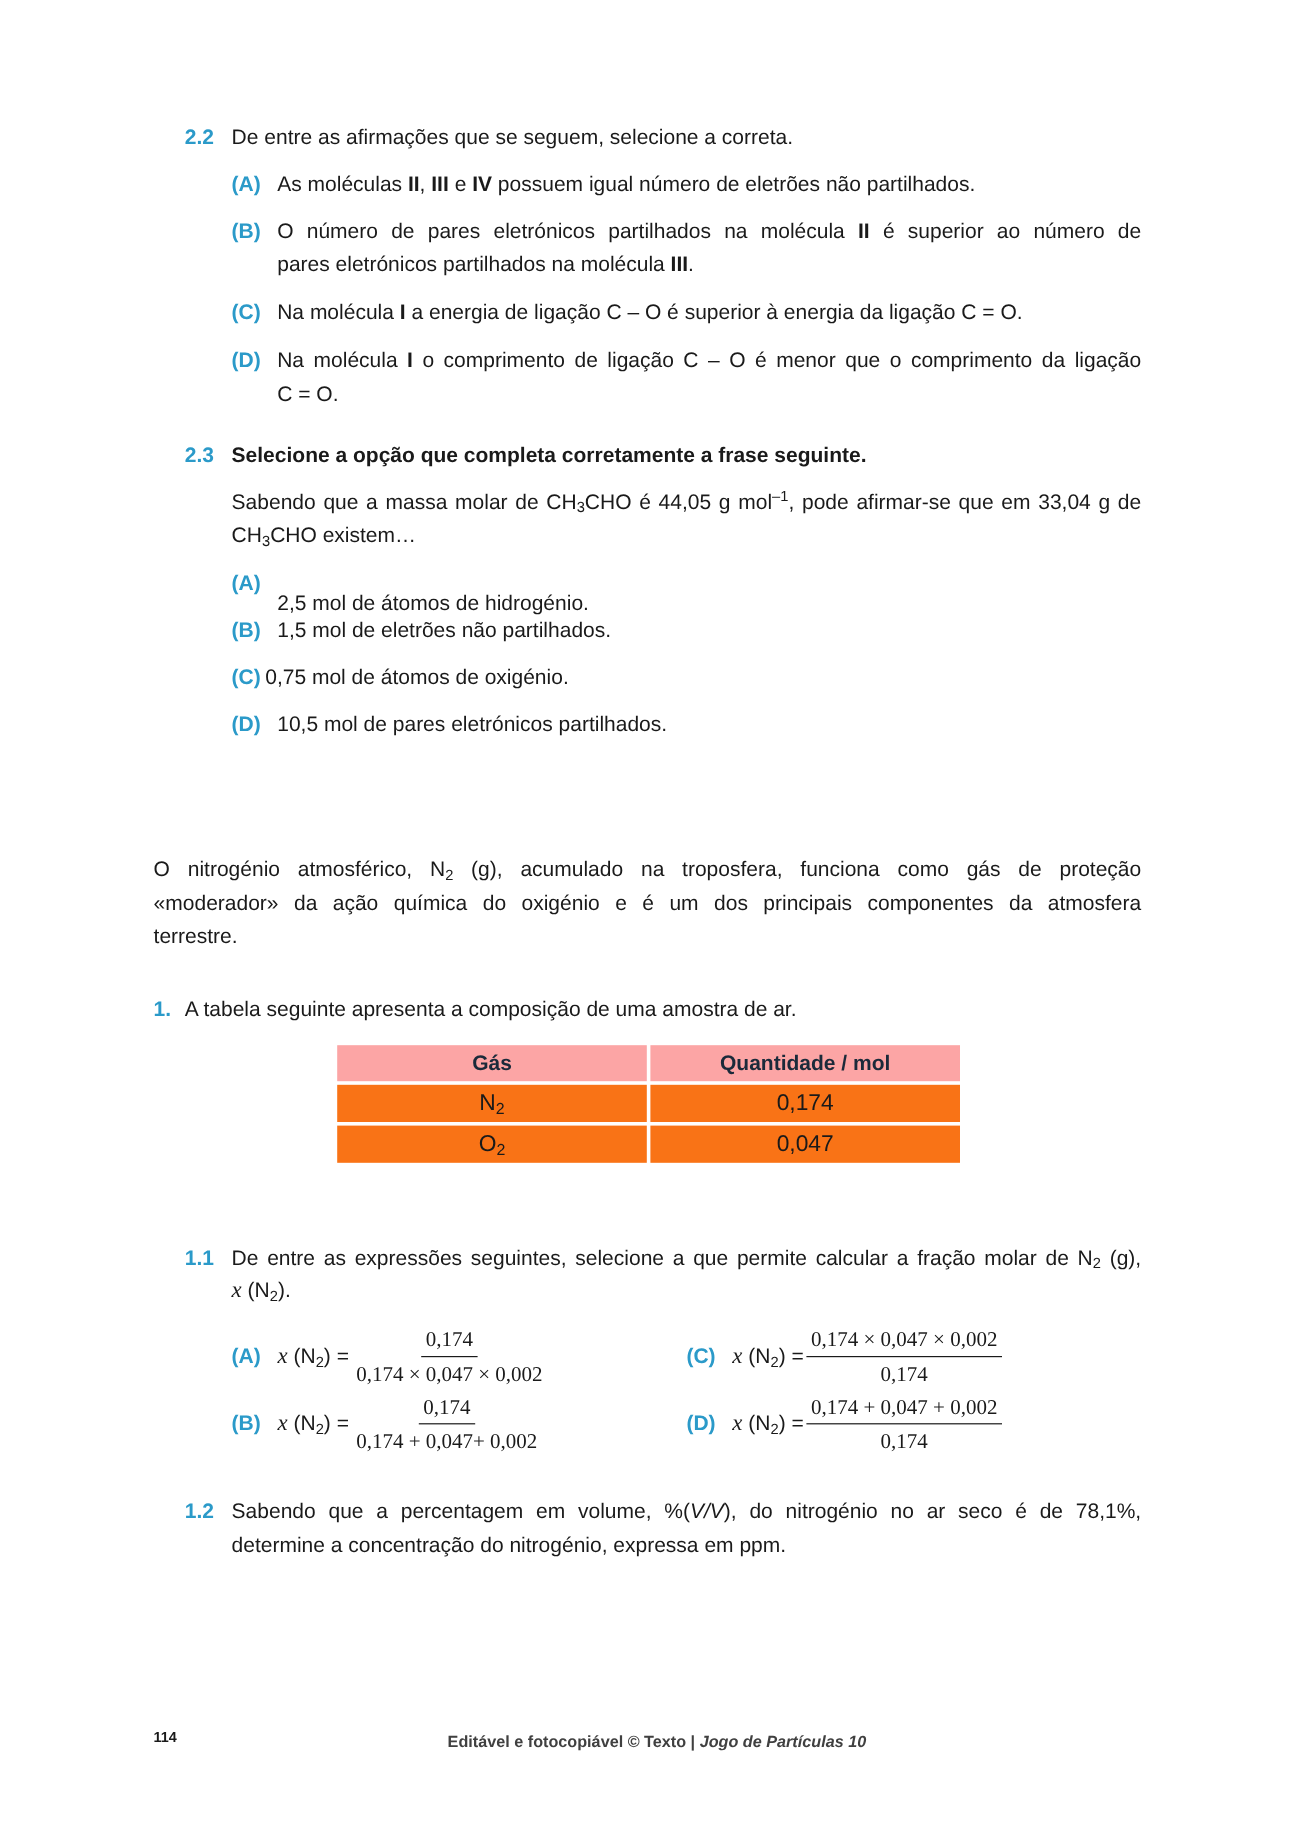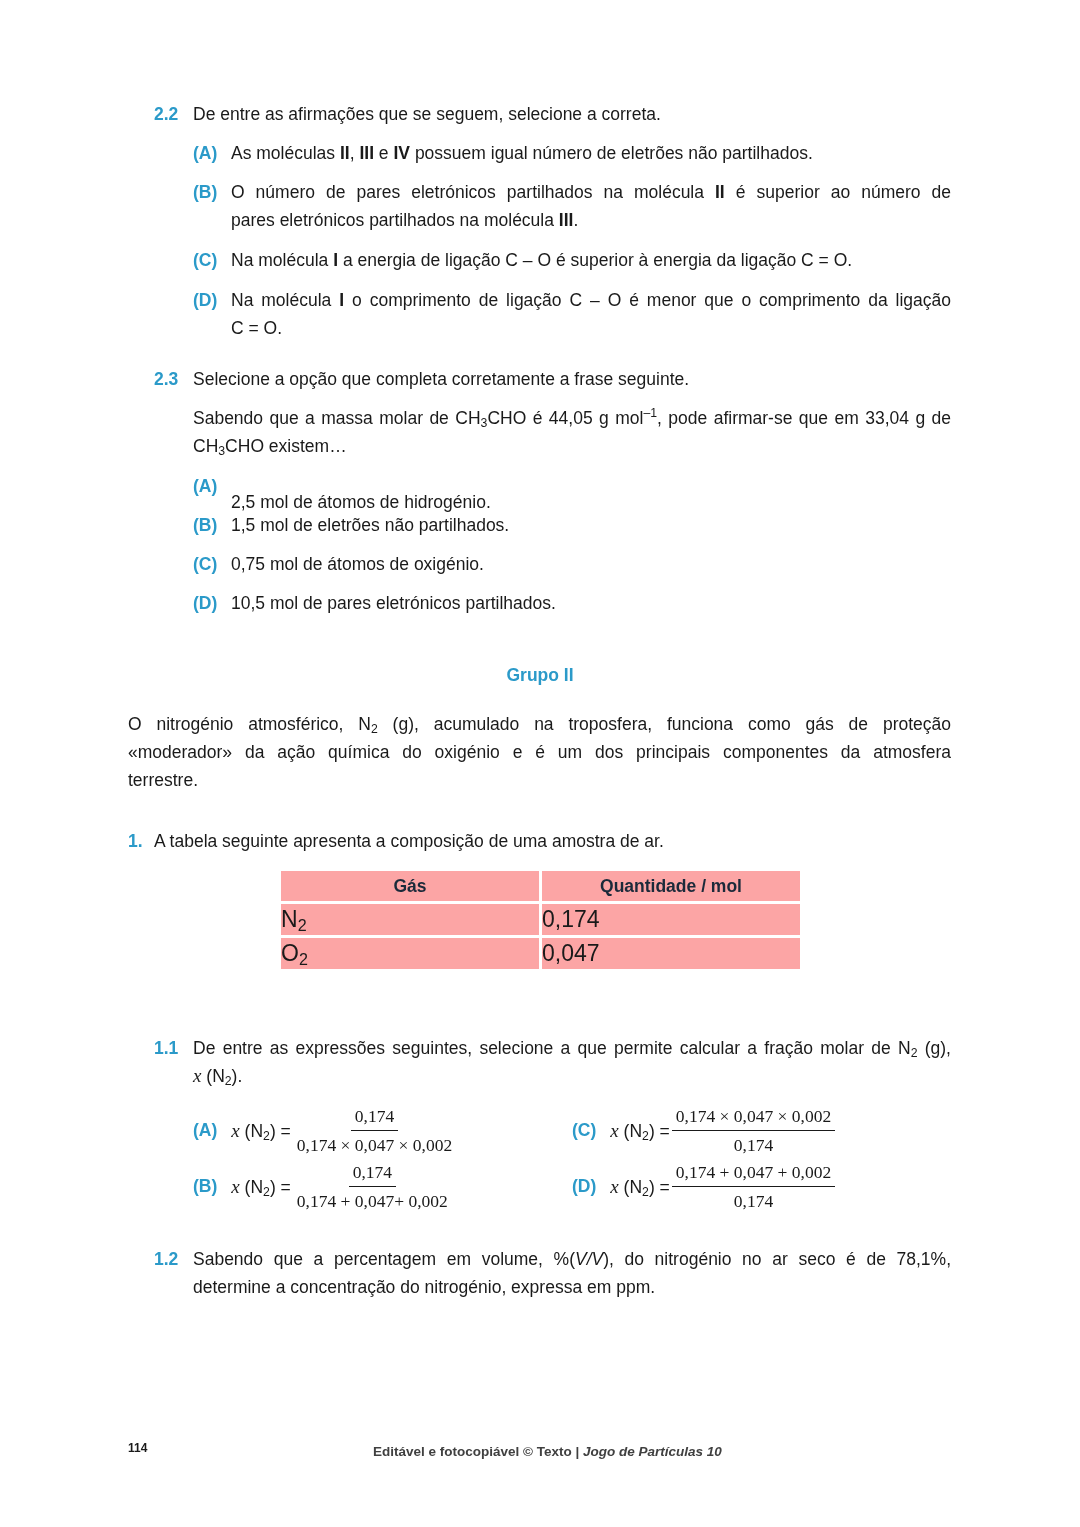--- a/index.html
+++ b/index.html
@@ -16,22 +16,22 @@
     b { font-weight: bold; }
     sub { font-size: 0.7em; vertical-align: -0.25em; line-height: 0; }
     sup { font-size: 0.7em; vertical-align: 0.55em; line-height: 0; }
     .tbl-wrap { position: absolute; left: 278px; top: 868px; }
     table.data { border-collapse: separate; border-spacing: 3px 3px; }
     table.data th {
       background: #fca5a5; color: #1b2a3a; font-weight: bold; height: 30px;
       font-size: 17.5px; padding: 0; text-align: center;
     }
     table.data td {
-      background: #fca5a5; color: #1a1a1a; height: 31px; 
-      font-size: 23px; padding: 0;
+      background: #f97316; color: #1a1a1a; height: 31px; text-align: center;
+      font-size: 19px; padding: 0;
     }
     .col1 { width: 258px; }
     .col2 { width: 258px; }
 
     
     .formula { position: absolute; display: flex; align-items: center; font-size: 17.5px; }
     .formula .lhs { white-space: nowrap; }
     .frac { display: inline-flex; flex-direction: column; align-items: center; margin-left: 2px;
       font-family: "Liberation Serif", serif; font-size: 17.5px; }
     .frac .n { padding: 0 4px 2px 4px; border-bottom: 1.5px solid #1a1a1a; white-space: nowrap; line-height: 24px; }
@@ -69,44 +69,43 @@
 
     <div>
       <span class="opt-letter" style="left:193px; top:290px;">(D)</span>
       <div class="abs just" style="left:231px; top:290px; width:720px;"><span>Na molécula </span><b>I</b><span> o comprimento de ligação C – O é menor que o comprimento da ligação</span></div>
       <div class="abs" style="left:231px; top:318px;">C = O.</div>
     </div>
   </div>
 
   <div>
     <span class="q-num" style="left:154px; top:369px;">2.3</span>
-    <span class="abs" style="left:193px; top:369px;">Selecione a opção que completa corretamente a frase seguinte.</span>
+    <span class="abs" style="left:193px; top:369px;font-weight:bold;">Selecione a opção que completa corretamente a frase seguinte.</span>
 
     <div class="abs just" style="left:193px; top:408px; width:758px;"><span>Sabendo que a massa molar de CH</span><sub>3</sub><span>CHO é 44,05 g mol</span><sup>–1</sup><span>, pode afirmar-se que em 33,04 g de</span></div>
     <div class="abs" style="left:193px; top:436px;"><span>CH</span><sub>3</sub><span>CHO existem…</span></div>
 
     <div>
       <span class="opt-letter" style="left:193px; top:476px;">(A)</span>
       <span class="abs" style="left:231px; top:492px;">2,5 mol de átomos de hidrogénio.</span>
     </div>
     <div>
       <span class="opt-letter" style="left:193px; top:515px;">(B)</span>
       <span class="abs" style="left:231px; top:515px;">1,5 mol de eletrões não partilhados.</span>
     </div>
     <div>
       <span class="opt-letter" style="left:193px; top:554px;">(C)</span>
-      <span class="abs" style="left:231px; top:554px;">0,75 mol de átomos de oxigénio.</span>
+      <span class="abs" style="left:221px; top:554px;">0,75 mol de átomos de oxigénio.</span>
     </div>
     <div>
       <span class="opt-letter" style="left:193px; top:593px;">(D)</span>
       <span class="abs" style="left:231px; top:593px;">10,5 mol de pares eletrónicos partilhados.</span>
     </div>
   </div>
 
-  <div class="abs blue" style="left:0; width:1080px; text-align:center; top:665px;">Grupo II</div>
 
   <div>
     <div class="abs just" style="left:128px; top:714px; width:823px;"><span>O nitrogénio atmosférico, N</span><sub>2</sub><span> (g), acumulado na troposfera, funciona como gás de proteção</span></div>
     <div class="abs just" style="left:128px; top:742px; width:823px;">«moderador» da ação química do oxigénio e é um dos principais componentes da atmosfera</div>
     <div class="abs" style="left:128px; top:770px;">terrestre.</div>
   </div>
 
   <div>
     <span class="q-num" style="left:128px; top:831px;">1.</span>
     <span class="abs" style="left:154px; top:831px;">A tabela seguinte apresenta a composição de uma amostra de ar.</span>

